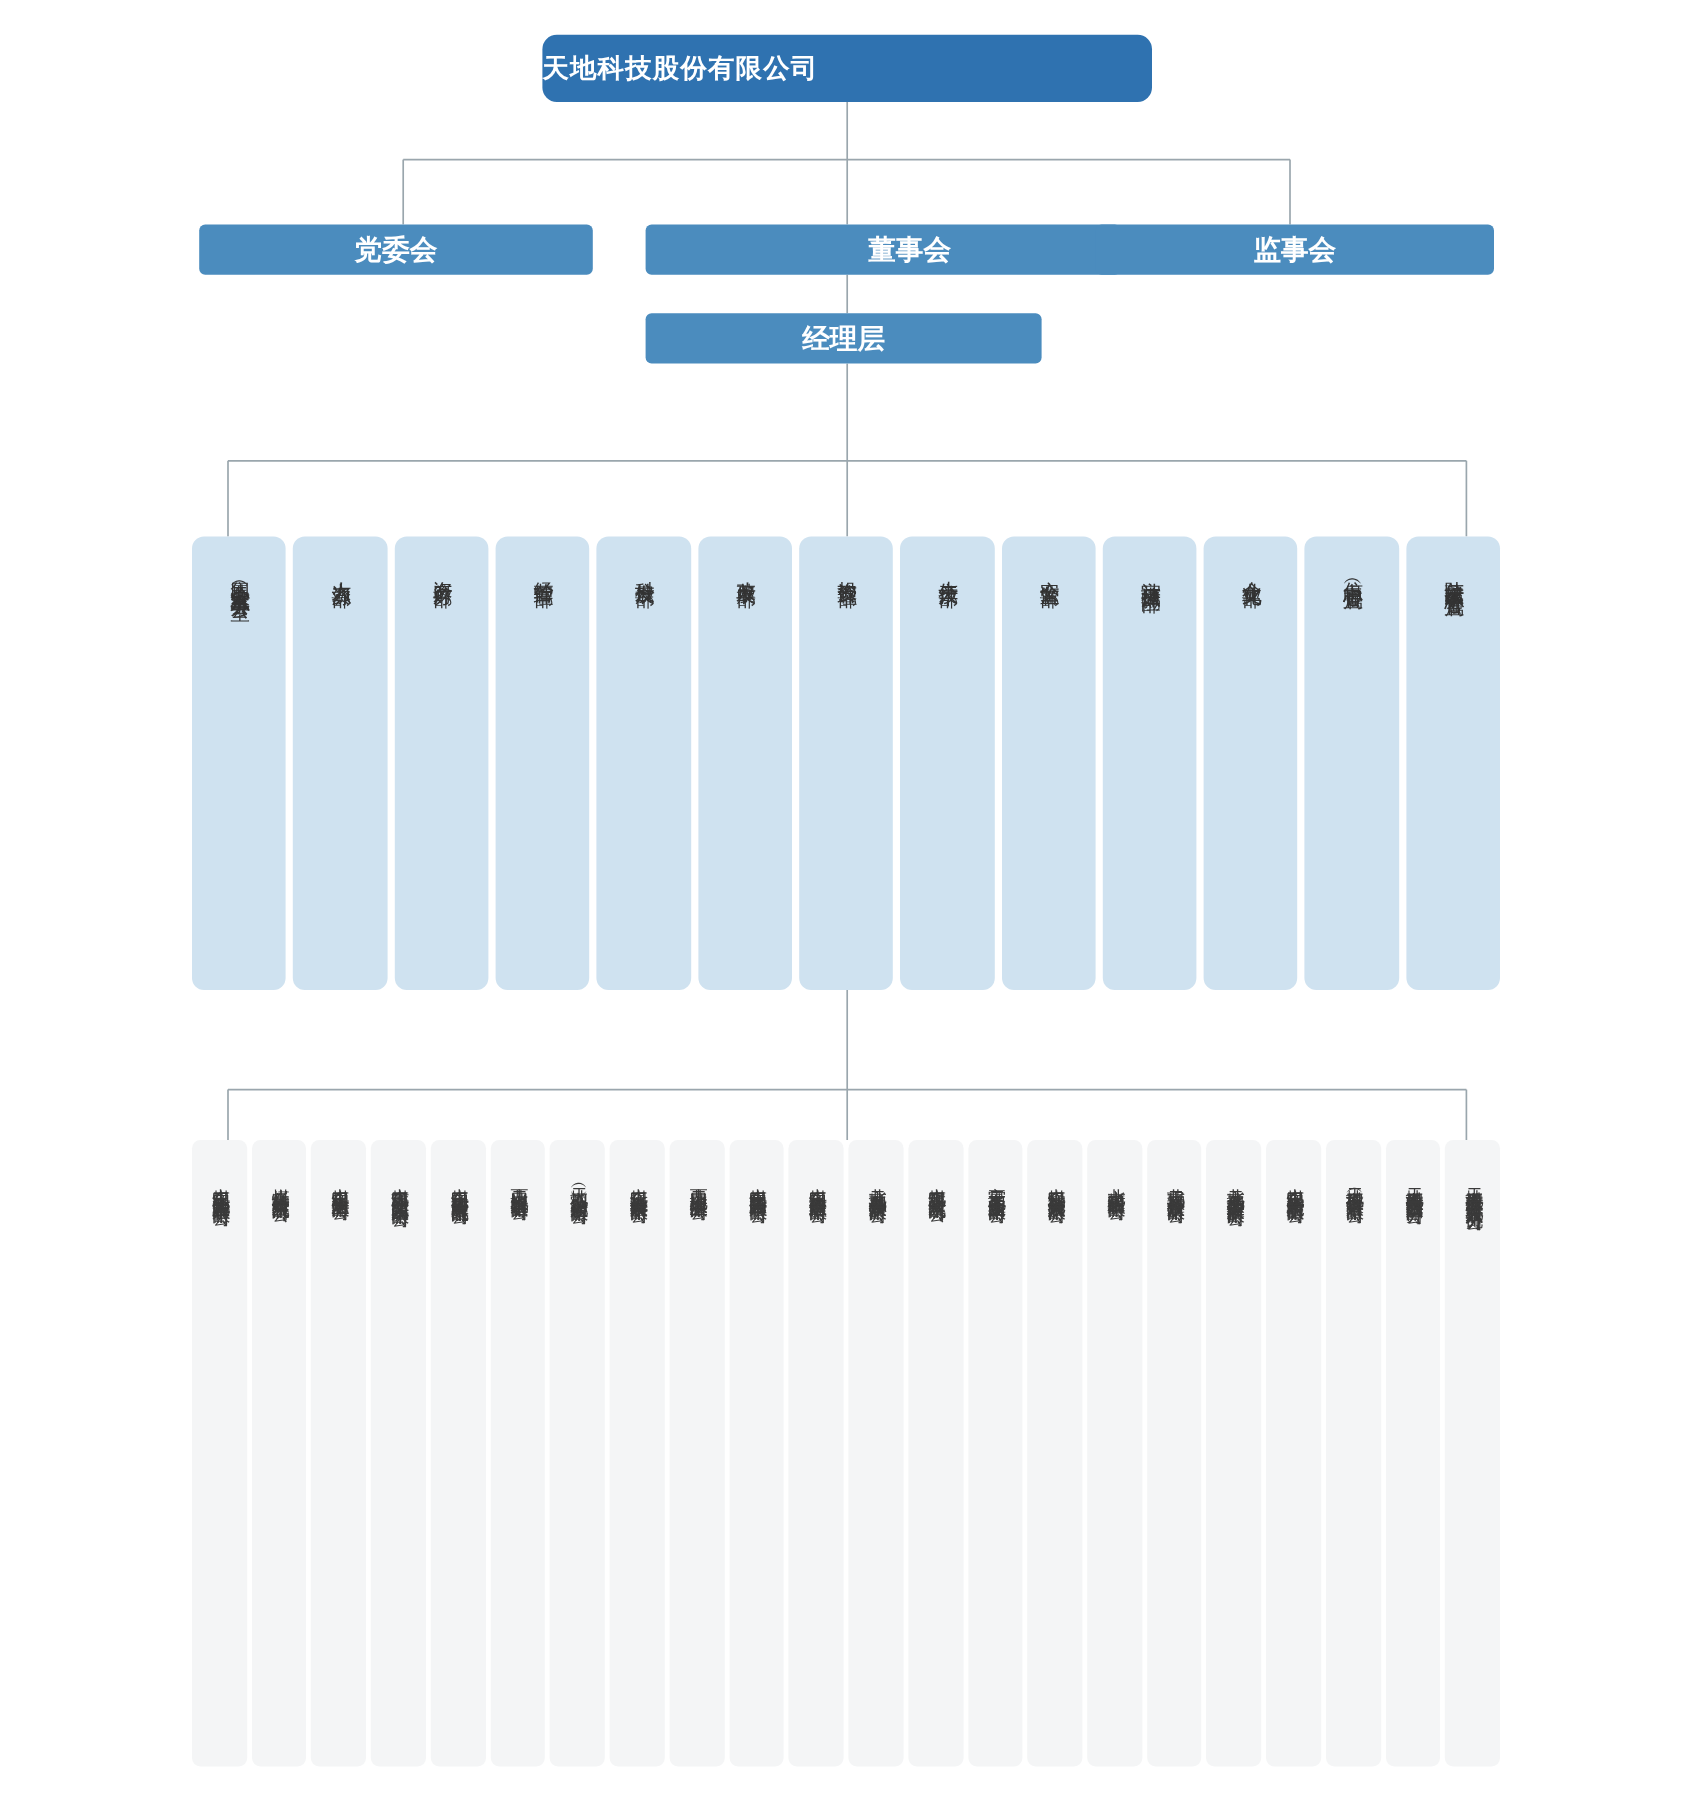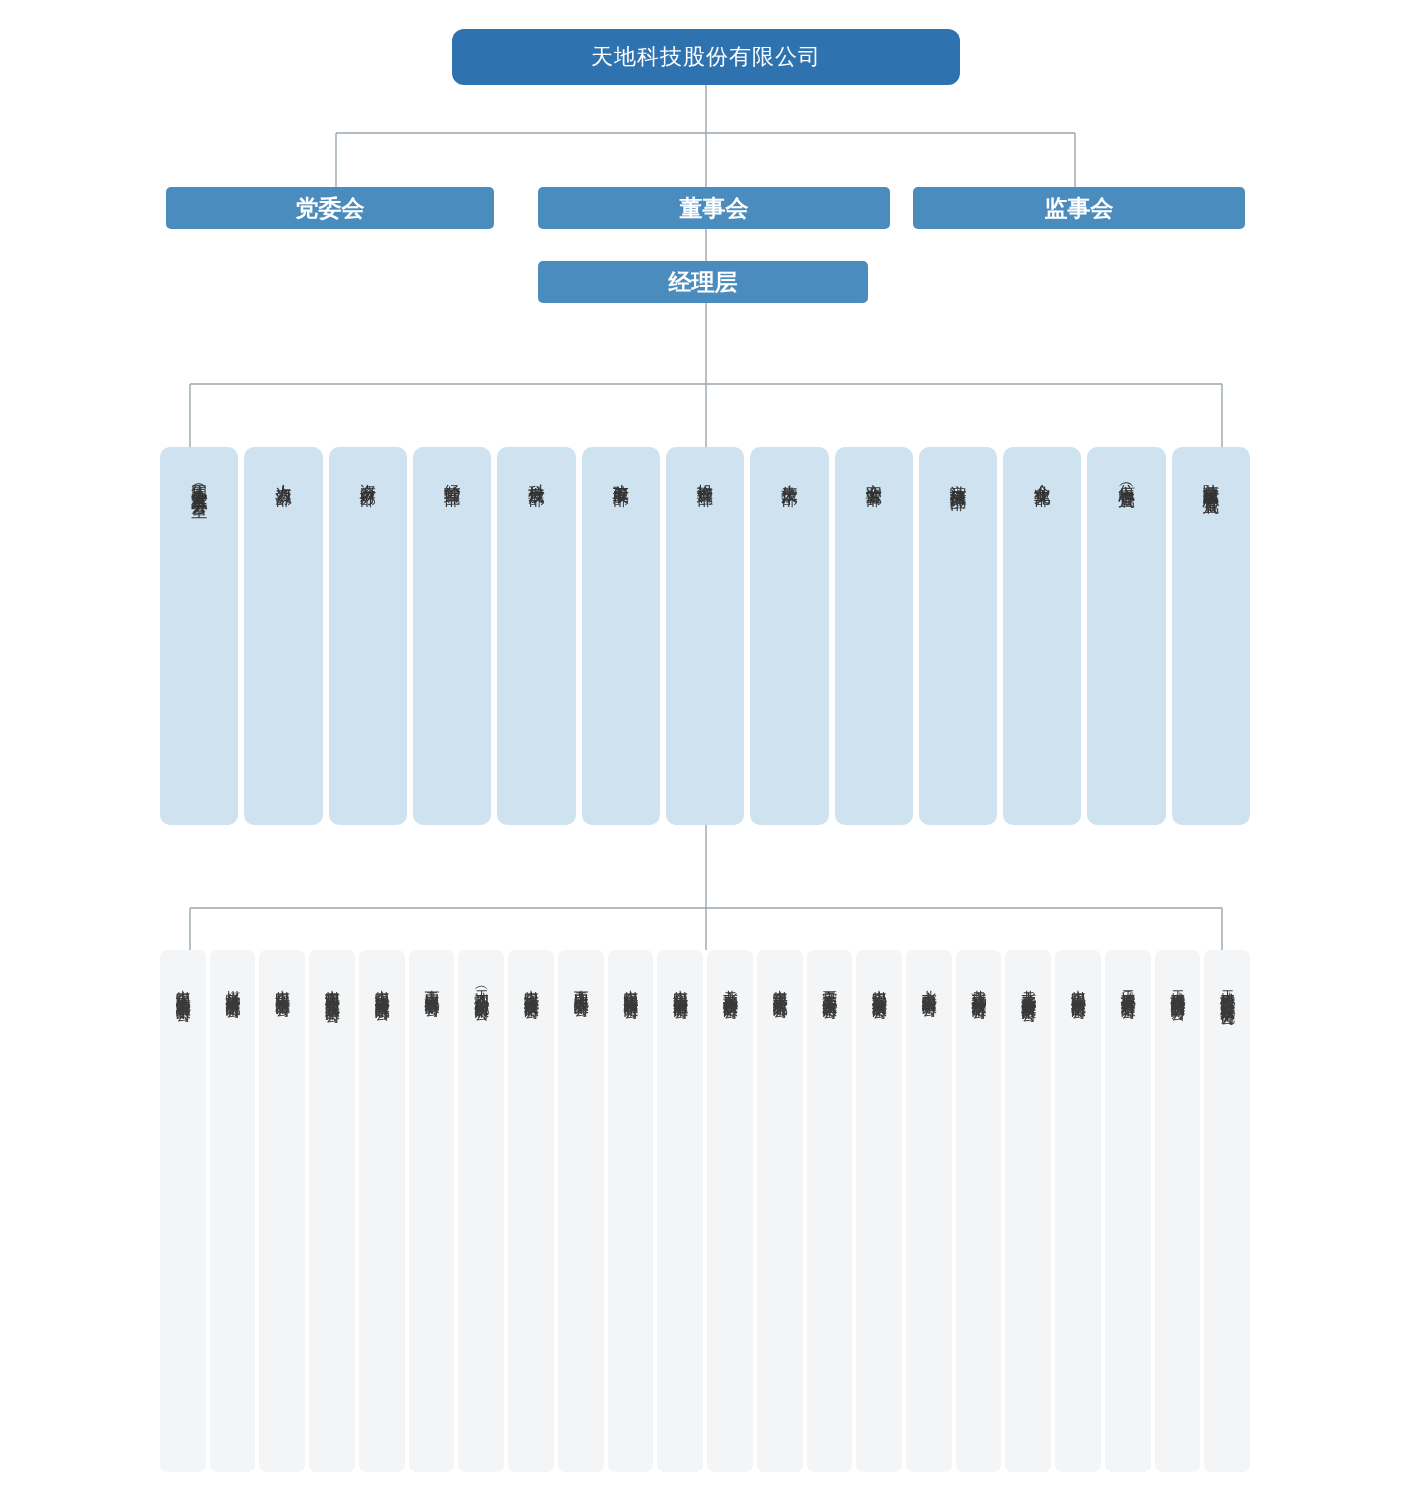--- a/index.html
+++ b/index.html
@@ -30,42 +30,42 @@
   .node-root {
     position: absolute;
     left: 452px;
     top: 29px;
     width: 508px;
     height: 56px;
     background: #2f72b0;
     border-radius: 12px;
     display: flex;
     align-items: center;
-    justify-content: center;
+    justify-content: flex-start;
     color: #ffffff;
     font-size: 22px;
-    font-weight: normal;
+    font-weight: bold;
     letter-spacing: 1px;
   }
 
   
   .node-l2 {
     position: absolute;
     height: 42px;
     background: #4b8cbe;
     border-radius: 5px;
     display: flex;
     align-items: center;
     justify-content: center;
     color: #ffffff;
     font-size: 23px;
     font-weight: bold;
   }
   #node-party   { left: 166px; top: 187px; width: 328px; }
-  #node-board   { left: 538px; top: 187px; width: 352px; }
+  #node-board   { left: 538px; top: 187px; width: 352px; padding-left: 44px; }
   #node-super   { left: 913px; top: 187px; width: 332px; text-align: right; }
   #node-mgmt    { left: 538px; top: 261px; width: 330px; }
 
   
   .dept-row {
     position: absolute;
     left: 160px;
     top: 447px;
     width: 1090px;
     height: 378px;

